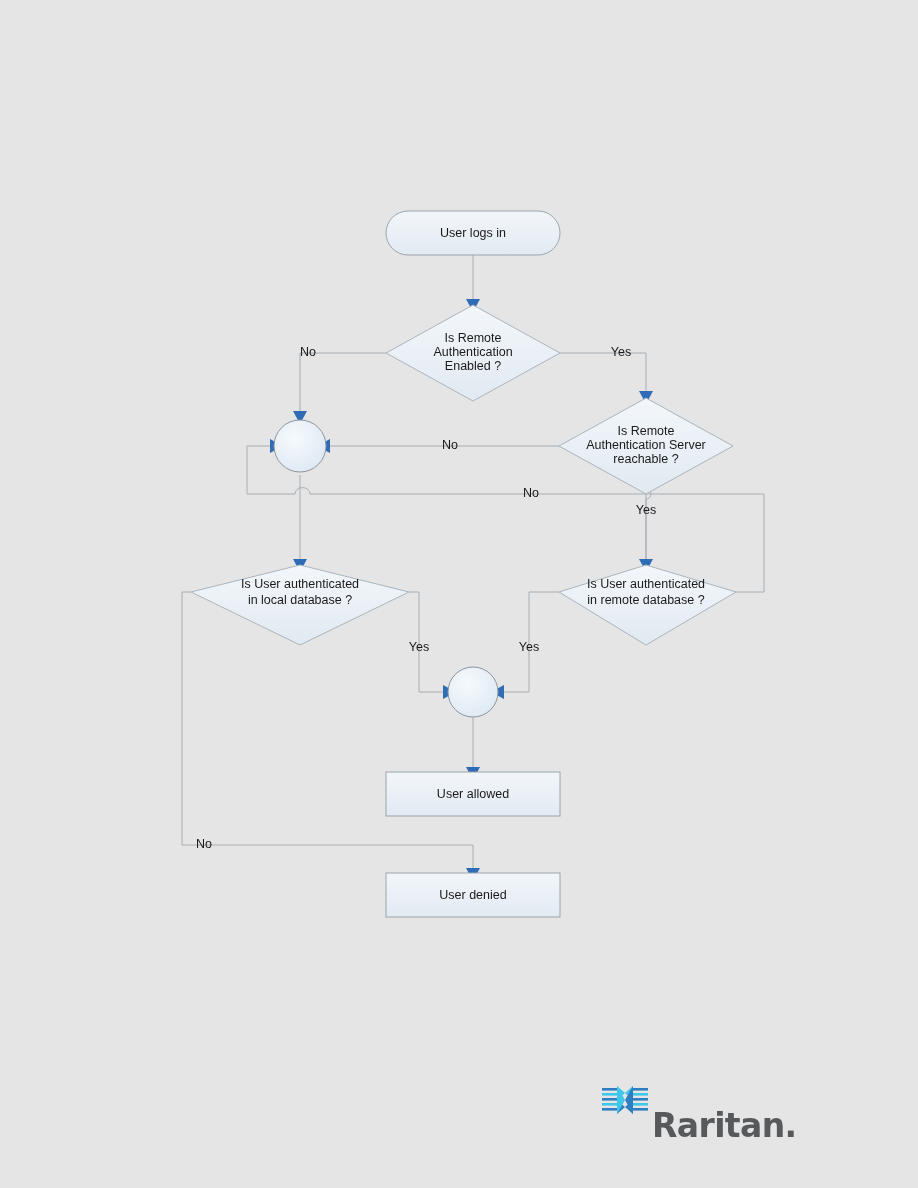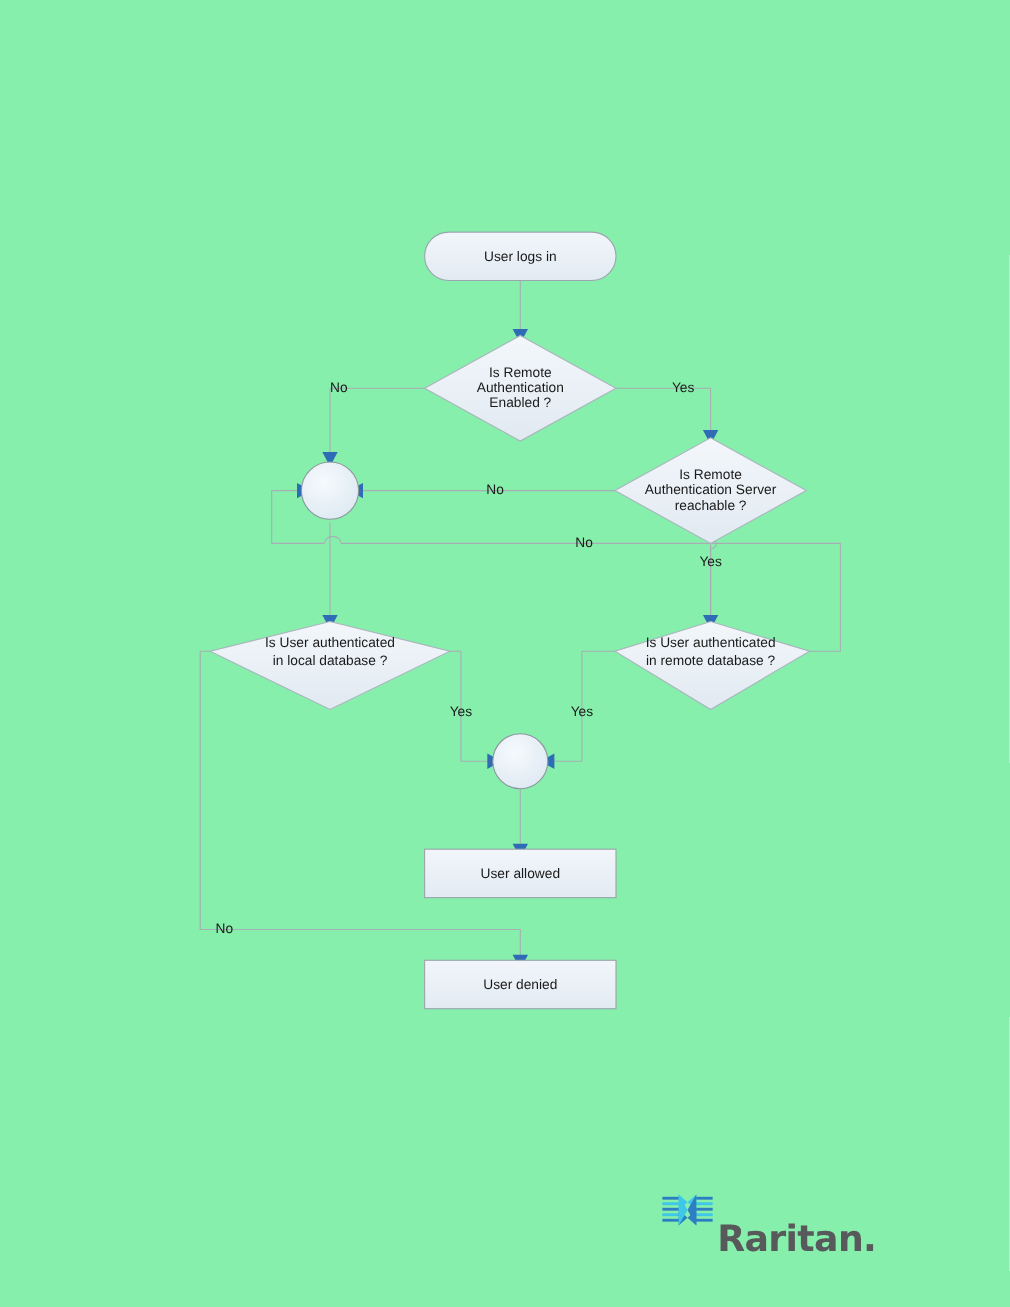--- a/index.html
+++ b/index.html
@@ -12,21 +12,21 @@
     height: 1188px;
     position: relative;
     font-family: "Liberation Sans", sans-serif;
     overflow: hidden;
   }
   #page {
     position: absolute;
     left: 0; top: 0;
     width: 918px;
     height: 1188px;
-    background: #86efac;
+    background: #e5e5e5;
   }
   #flow-svg {
     position: absolute;
     left: 0; top: 0;
     width: 918px;
     height: 1188px;
   }
   .node-text {
     font-family: "Liberation Sans", sans-serif;
     font-size: 12.5px;

